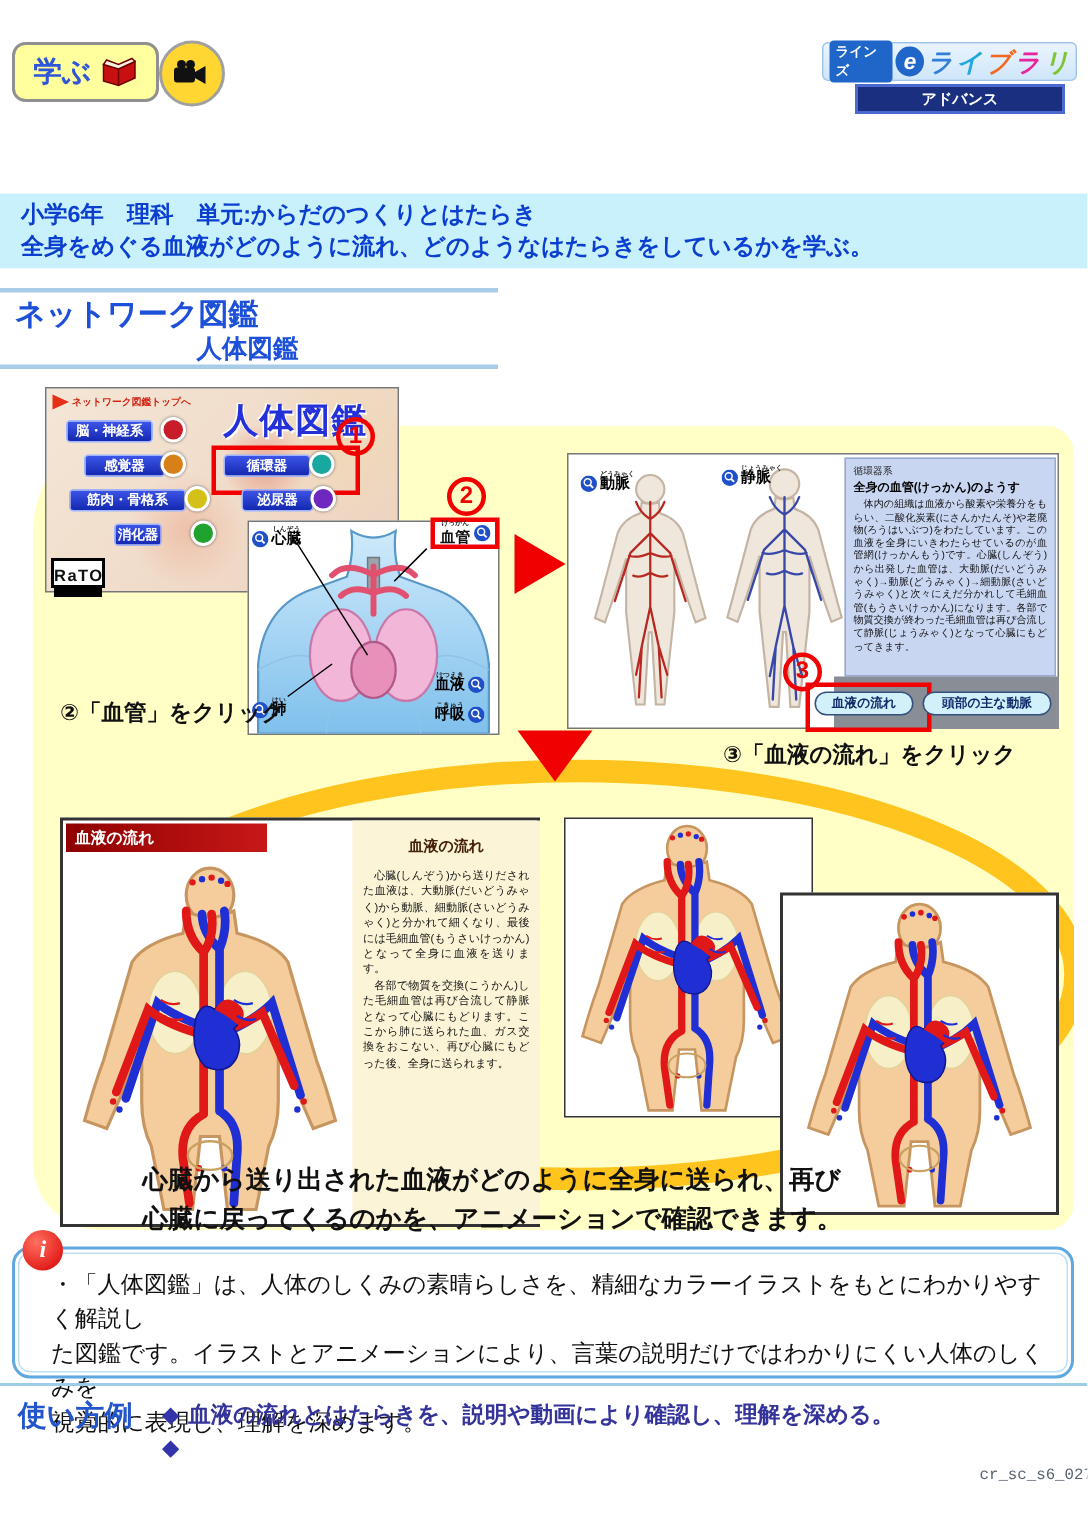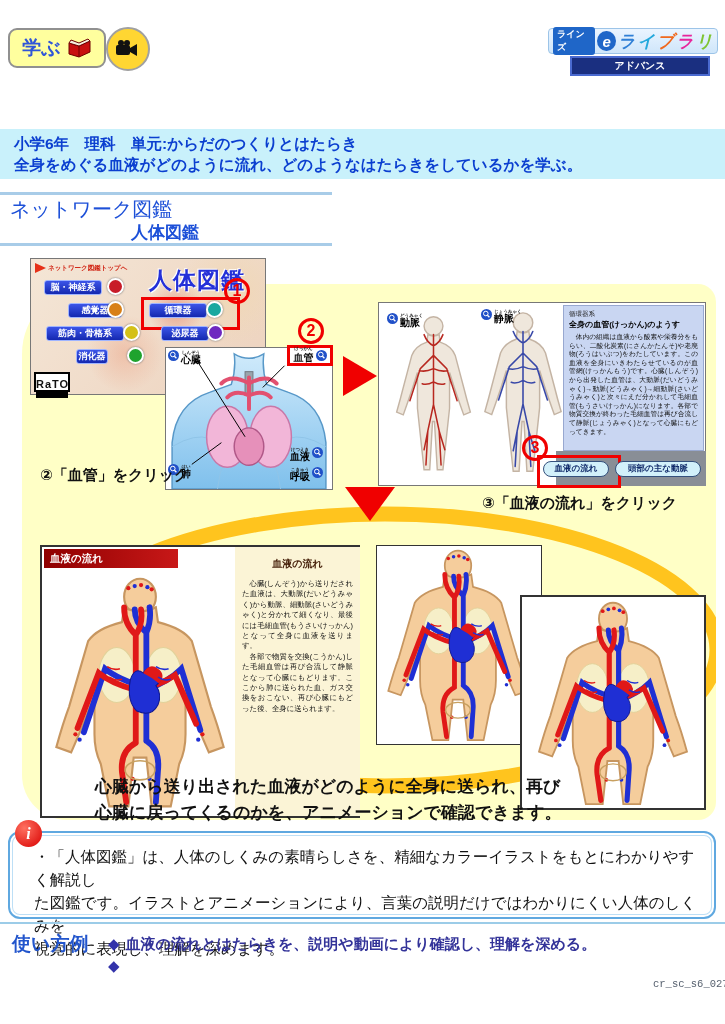--- a/index.html
+++ b/index.html
@@ -24,21 +24,21 @@
     font-size:10px;font-weight:bold;text-align:center;padding:1px 0;width:140px;box-sizing:border-box;}
 
   .title-banner{left:0;top:82px;width:725px;height:45px;background:#3A52E8;
     border-top:2px solid #7388F2;border-bottom:2px solid #1E2FA8;box-sizing:border-box;
     display:flex;align-items:center;justify-content:center;}
   .title-banner span{color:#fff;font-size:29px;font-weight:bold;letter-spacing:1px;}
   .subject-box{left:0;top:129px;width:725px;height:50px;background:#C9F1FB;padding:4px 0 0 14px;box-sizing:border-box;}
   .subject-box div{color:#0B3FD0;font-size:15.5px;font-weight:bold;line-height:21px;}
 
   .rule{background:#A8CCE8;height:3px;}
-  .sec-title{left:10px;top:196px;color:#1D50D8;font-size:20px;font-weight:normal;}
+  .sec-title{left:10px;top:196px;color:#1D50D8;font-size:20px;font-weight:bold;}
   .sec-sub{left:0;top:221px;width:330px;text-align:center;color:#1D50D8;font-size:17px;font-weight:bold;}
 
   .yellow-panel{left:22px;top:284px;width:694px;height:536px;background:#FFFFC6;
     border-radius:70px 18px 18px 45px;}
   .ring{left:22px;top:498px;width:694px;height:322px;overflow:hidden;}
 
   .shot{background:#fff;border:1px solid #777;box-sizing:border-box;}
 
   
   .menu-shot{left:30px;top:258px;width:236px;height:137px;
@@ -49,38 +49,38 @@
   .back-link{left:4px;top:4px;display:flex;align-items:center;gap:2px;}
   .back-tri{width:0;height:0;border-top:5px solid transparent;border-bottom:5px solid transparent;
     border-right:11px solid #E63018;transform:rotate(180deg);}
   .back-link span{color:#D02010;font-size:6.5px;font-weight:bold;}
   .menu-title{left:118px;top:6px;color:#2430D8;font-size:23px;font-weight:bold;letter-spacing:1px;
     text-shadow:1px 1px 0 #fff,-1px -1px 0 #fff;}
   .mbtn{height:15px;background:linear-gradient(#3C55E8,#1428B0);border:1px solid #9FB4FF;border-radius:3px;
     color:#fff;font-size:9px;font-weight:bold;display:flex;align-items:center;justify-content:center;box-sizing:border-box;}
   .mcirc{width:17px;height:17px;border-radius:50%;border:2px solid #fff;box-sizing:border-box;box-shadow:0 0 2px #666;}
   .b1{left:13px;top:21px;width:58px;} .c1{left:76px;top:19px;}
-  .b2{left:25px;top:44px;width:54px;margin-left:12px;} .c2{left:76px;top:42px;}
+  .b2{left:25px;top:44px;width:54px;} .c2{left:76px;top:42px;}
   .b3{left:118px;top:44px;width:58px;} .c3{left:175px;top:42px;}
   .b4{left:15px;top:67px;width:78px;} .c4{left:92px;top:65px;}
   .b5{left:130px;top:67px;width:48px;text-align:right;} .c5{left:176px;top:65px;}
   .b6{left:45px;top:90px;width:32px;} .c6{left:96px;top:88px;}
   .menu-redbox{left:110px;top:38px;width:93px;height:27px;border:3px solid #F00000;}
   .glossary{left:146px;top:117px;width:66px;height:14px;background:#2038C0;border:1px solid #8FA4FF;
     color:#fff;font-size:8.5px;font-weight:bold;display:flex;align-items:center;justify-content:center;box-sizing:border-box;}
   .rato{left:3px;top:113px;width:36px;height:20px;border:2px solid #000;background:#fff;box-sizing:border-box;text-align:center;}
   .rato b{font-size:11px;letter-spacing:1px;} .rato i{display:block;background:#000;height:6px;}
 
   .numbadge{width:26px;height:26px;border-radius:50%;border:3px solid #F00000;box-sizing:border-box;
     color:#F00000;font-size:16px;font-weight:bold;display:flex;align-items:center;justify-content:center;}
   .nb1{left:224px;top:278px;} .nb2{left:298px;top:318px;} .nb3{left:522px;top:435px;}
 
   
   .chest-shot{left:165px;top:347px;width:168px;height:143px;overflow:visible;}
-  .slabel{display:flex;gap:2px;}
+  .slabel{display:flex;align-items:flex-end;gap:2px;}
   .slabel b{font-size:10px;color:#000;line-height:10px;}
   .furi{display:block;font-size:4.5px;color:#222;text-align:center;line-height:5px;}
   .mag{width:11px;height:11px;}
   .vessel-box{left:121px;top:-3px;width:46px;height:21px;border:3px solid #F00000;background:#fff;
     display:flex;align-items:center;justify-content:center;gap:2px;box-sizing:border-box;}
 
   
   .figure-shot{left:378px;top:302px;width:328px;height:184px;}
   .fig-panel{left:184px;top:2px;width:141px;height:146px;background:#C9D6F2;border:1px solid #98A8D0;
     box-sizing:border-box;padding:4px 5px;}

